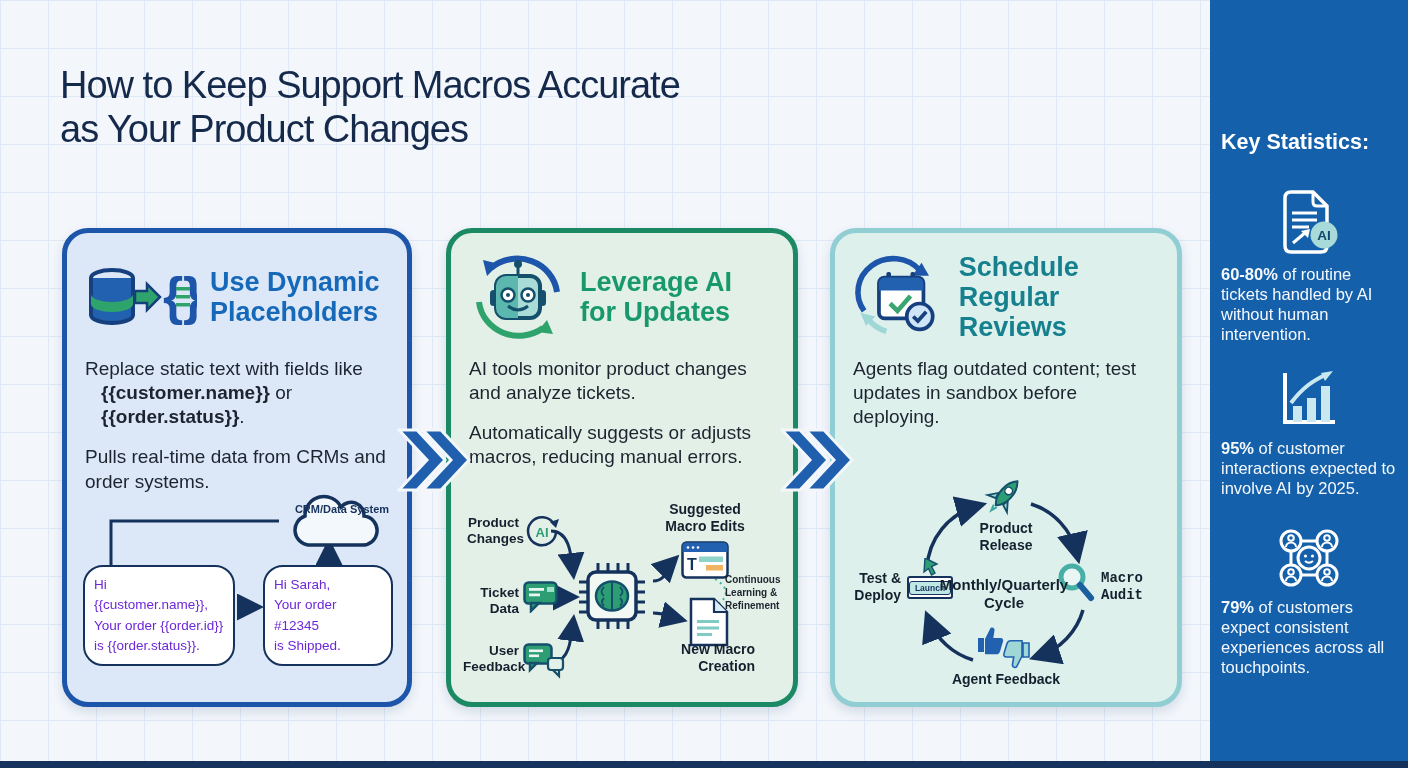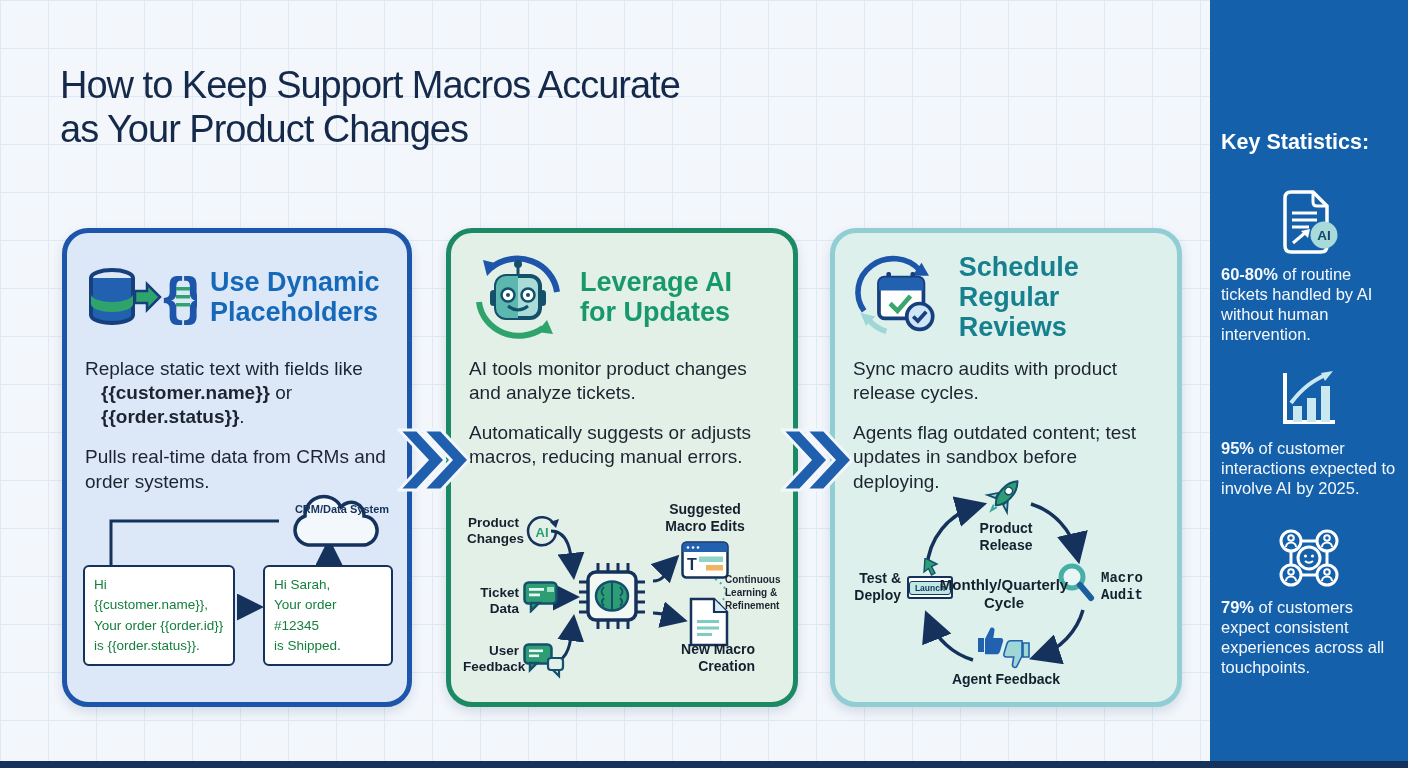--- a/index.html
+++ b/index.html
@@ -27,22 +27,22 @@
   .card-1 .card-title { color:var(--card1-heading,#1668b8); }
   .card-2 .card-title { color:var(--card2-heading,#18996d); }
   .card-3 .card-title { color:var(--card3-heading,#17808f); }
   .card p { font-size:19px; line-height:1.27; margin-top:16px; color:#1d2430; }
   .card p b { font-weight:bold;margin-left:16px; }
   .diagram { position:absolute; left:16px; top:252px; width:313px; height:208px; }
   
   .cloud-wrap { position:absolute; left:195px; top:-6px; width:128px; height:78px; }
   .cloud-label { position:absolute; left:14px; top:24px; width:100px; text-align:center;
                  font-size:11px; font-weight:bold; line-height:1.25; color:#15325c; }
-  .msg-box { position:absolute; top:80px; background:#fff; border:2.5px solid #15325c; border-radius:6px;
-             padding:8px 9px; font-size:13.5px; line-height:1.5; color:#15803d; }
+  .msg-box { position:absolute; top:80px; background:#fff; border:2.5px solid #15325c; border-radius:20px;
+             padding:8px 9px; font-size:13.5px; line-height:1.5; color:#6d28d9; }
   .msg-box.left { left:0; width:152px; }
   .msg-box.right { left:180px; width:130px; }
   .connectors { position:absolute; left:0; top:0; }
   
   .io-label { position:absolute; width:52px; text-align:right; font-size:13.5px; font-weight:bold;
               line-height:1.2; color:#15202e; }
   .out-label { position:absolute; text-align:center; font-size:14px; font-weight:bold; line-height:1.2; color:#15202e; }
   .loop-label { position:absolute; left:258px; top:88px; width:56px; font-size:10px; font-weight:bold;
                 line-height:1.3; color:#1d2430; }
   .abs { position:absolute; }
@@ -254,21 +254,20 @@
         <path d="M28,28 a6,6 0 0 1 6,-6 h36 a6,6 0 0 1 6,6 v8 h-48 z" fill="#2161b0"></path>
         <path d="M40,50 l8,8 l14,-16" fill="none" stroke="#3aa66f" stroke-width="5"></path>
         <circle cx="72" cy="64" r="14" fill="#cfe4f7" stroke="#153f7d" stroke-width="4"></circle>
         <path d="M65,64 l5,5 l9,-10" fill="none" stroke="#153f7d" stroke-width="4"></path>
       </svg>
       <div class="card-title">
         <div>Schedule</div>
         <div>Regular Reviews</div>
       </div>
     </div>
-    <p>Sync macro audits with product release cycles.</p>
     <p>Agents flag outdated content; test updates in sandbox before deploying.</p>
 
     <div class="diagram" style="top:245px; height:218px;">
       <svg class="connectors" width="313" height="218">
         <defs>
           <marker id="ah3" markerWidth="9" markerHeight="9" refX="6" refY="4.5" orient="auto">
             <path d="M0,0 L9,4.5 L0,9 z" fill="#15325c"></path>
           </marker>
         </defs>
         <path d="M76,90 A68,68 0 0 1 126,28" fill="none" stroke="#15325c" stroke-width="3.5" marker-end="url(#ah3)"></path>

